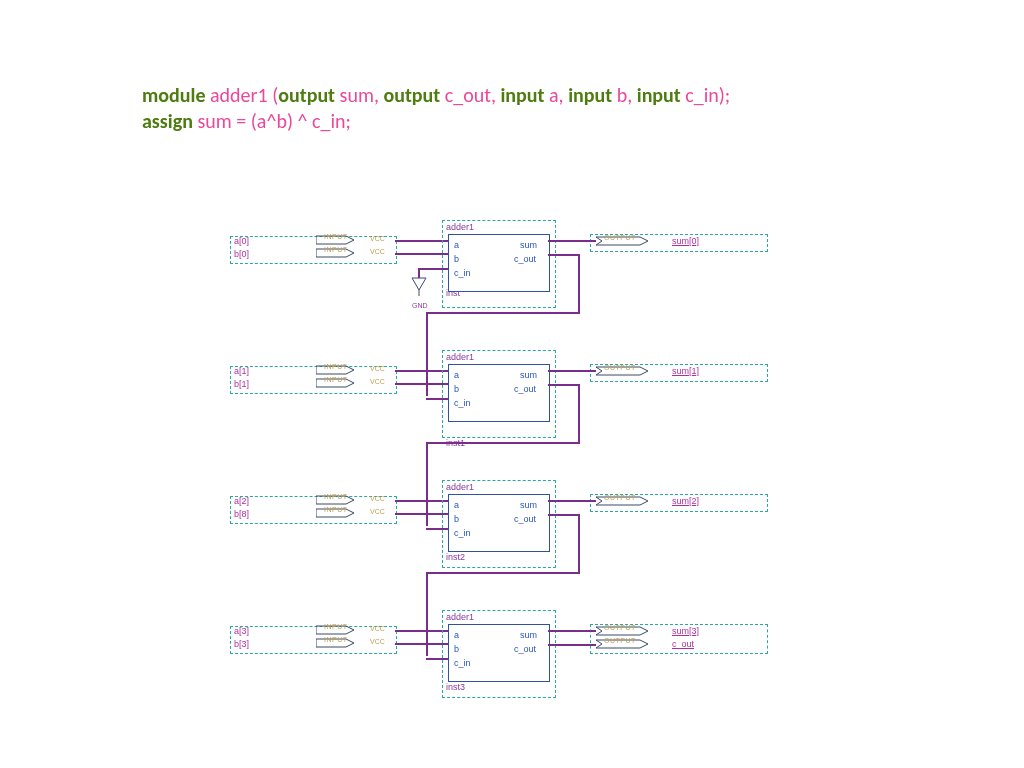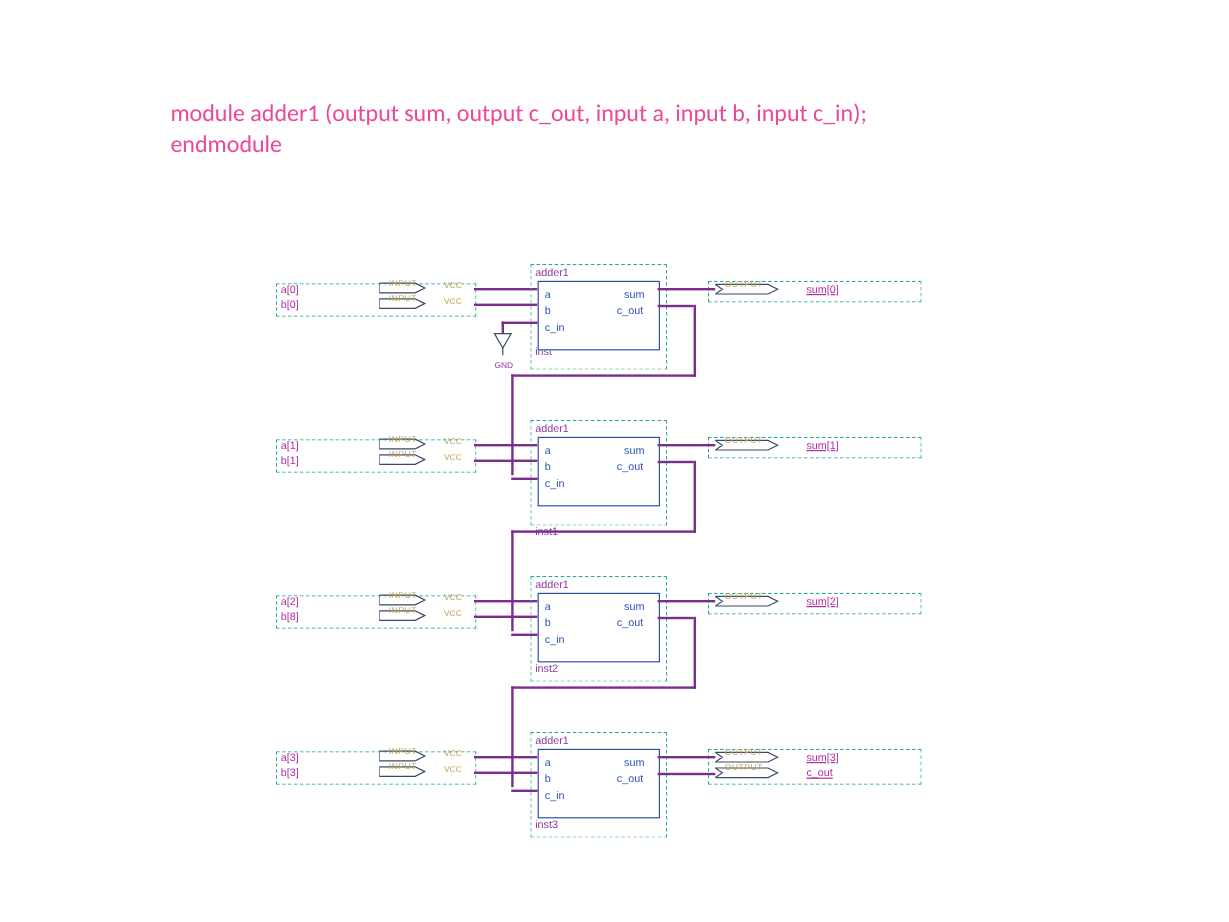--- a/index.html
+++ b/index.html
@@ -12,21 +12,21 @@
     position: relative;
   }
   .code {
     position: absolute;
     left: 142px;
     top: 82px;
     font-size: 20px;
     line-height: 1.3;
     white-space: nowrap;
   }
-  .code .kw { color: #ec4899; }
+  .code .kw { color: #4d7c0f; font-weight: bold; }
   .code .plain { color: #ec4899; }
 
   .schematic {
     position: absolute;
     left: 230px;
     top: 216px;
     width: 560px;
     font-family: Arial, sans-serif;
   }
   .stage {
@@ -107,21 +107,21 @@
   }
 </style>
 </head>
 <body>
 
 <div class="code">
   <div>
     <span class="kw">module</span><span class="plain"> adder1 (</span><span class="kw">output</span><span class="plain"> sum, </span><span class="kw">output</span><span class="plain"> c_out, </span><span class="kw">input</span><span class="plain"> a, </span><span class="kw">input</span><span class="plain"> b, </span><span class="kw">input</span><span class="plain"> c_in);</span>
   </div>
   <div>
-    <span class="kw">endmodule</span>
+    <span class="kw">assign</span><span class="plain"> sum = (a^b) ^ c_in;</span>
   </div>
 </div>
 
 <div class="schematic" id="schematic">
     <div class="stage">
       <div class="dashed-teal" style="left: 0px; top: 20px; width: 165px; height: 26px;"></div>
       <div class="pin-label" style="left: 4px; top: 20px;">a[0]</div>
       <div class="pin-label" style="left: 4px; top: 33px;">b[0]</div>
       <div class="input-shape" style="left: 86px; top: 18px;">
         <svg width="46" height="12" viewBox="0 0 46 12">

